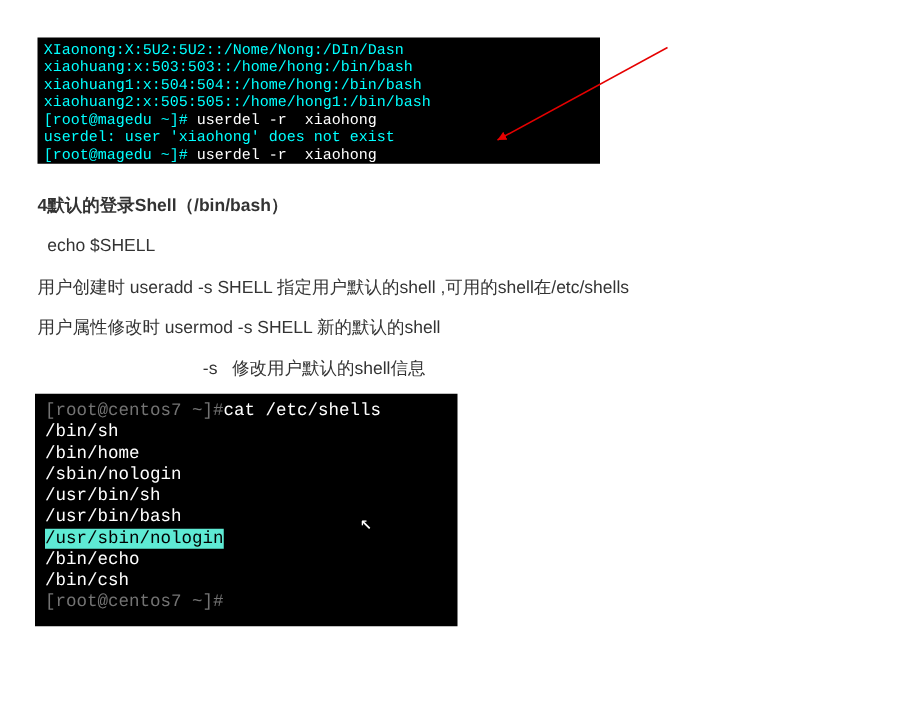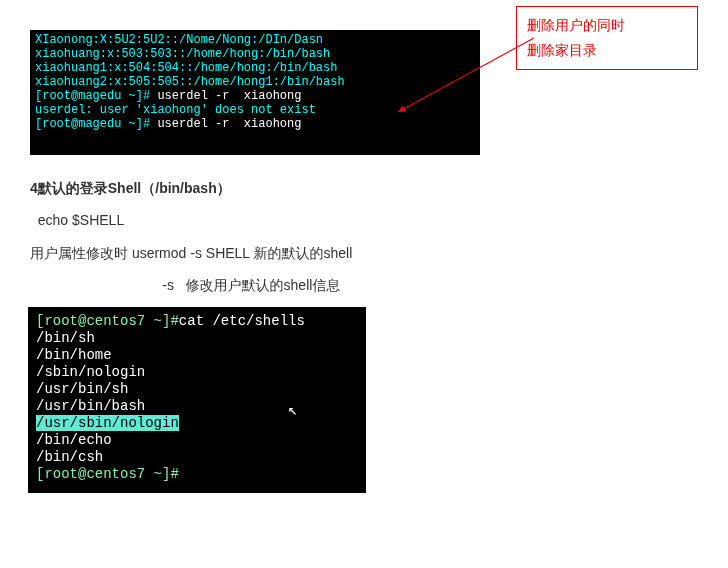--- a/index.html
+++ b/index.html
@@ -24,40 +24,40 @@
   .extra-gap {
     margin-top: 22px;
     font-weight: bold;
   }
   .term1 {
     background: #000;
     color: #ccc;
     font-family: "Consolas","Courier New",monospace;
     font-size: 12px;
     line-height: 14px;
-    padding: 3px 5px 24px 5px;
+    padding: 3px 5px 0 5px;
     width: 440px;
     margin: 2px 0 0 0;
     white-space: pre;
   }
   .term1 .cy { color: #0ff; }
   .term1 .w  { color: #fff; }
   .term2 {
     background: #000;
     color: #fff;
     font-family: "Consolas","Courier New",monospace;
     font-size: 14px;
     line-height: 17px;
     padding: 6px 8px 10px 8px;
     width: 322px;
     margin: 6px 0 0 -2px;
     white-space: pre;
     position: relative;
   }
-  .term2 .gr { color: #86efac; margin-top: 29px; }
+  .term2 .gr { color: #737373; margin-top: 29px; }
   .term2 .sel { background: #5eead4; color: #000; }
   .cursor {
     position: absolute;
     left: 260px;
     top: 96px;
     color: #fff;
     font-size: 16px;
     pointer-events: none;
   }
   .callout {
@@ -77,24 +77,20 @@
     left: 394px;
     top: 32px;
     pointer-events: none;
   }
 </style>
 </head>
 <body>
 
 <div class="wrap">
 
-  <div class="callout">
-    <div>删除用户的同时</div>
-    <div>删除家目录</div>
-  </div>
 
   <svg class="arrow-svg" width="150" height="90">
     <defs>
       <marker id="ah" markerWidth="8" markerHeight="8" refX="6" refY="3" orient="auto">
         <path d="M0,0 L6,3 L0,6 Z" fill="#e60000"></path>
       </marker>
     </defs>
     <line x1="140" y1="6" x2="4" y2="80" stroke="#e60000" stroke-width="1.2" marker-end="url(#ah)"></line>
   </svg>
 
@@ -102,20 +98,21 @@
   <div class="term1"><span class="cy">XIaonong:X:5U2:5U2::/Nome/Nong:/DIn/Dasn</span>
 <span class="cy">xiaohuang:x:503:503::/home/hong:/bin/bash</span>
 <span class="cy">xiaohuang1:x:504:504::/home/hong:/bin/bash</span>
 <span class="cy">xiaohuang2:x:505:505::/home/hong1:/bin/bash</span>
 <span class="cy">[root@magedu ~]# </span><span class="w">userdel -r  xiaohong</span>
 <span class="cy">userdel: user 'xiaohong' does not exist</span>
 <span class="cy">[root@magedu ~]# </span><span class="w">userdel -r  xiaohong</span></div>
 
   <p class="line extra-gap">4默认的登录Shell（/bin/bash）</p>
   <p class="line" style="white-space:pre;">  echo $SHELL</p>
+  <p class="line">用户创建时 useradd   -s   SHELL 指定用户默认的shell ,可用的shell在/etc/shells</p>
   <p class="line">用户属性修改时  usermod -s SHELL  新的默认的shell</p>
   <p class="line" style="white-space:pre;">                                  -s   修改用户默认的shell信息</p>
 
   <div class="term2"><span class="gr">[root@centos7 ~]#</span><span>cat /etc/shells</span>
 <span>/bin/sh</span>
 <span>/bin/home</span>
 <span>/sbin/nologin</span>
 <span>/usr/bin/sh</span>
 <span>/usr/bin/bash</span>
 <span class="sel">/usr/sbin/nologin</span>

